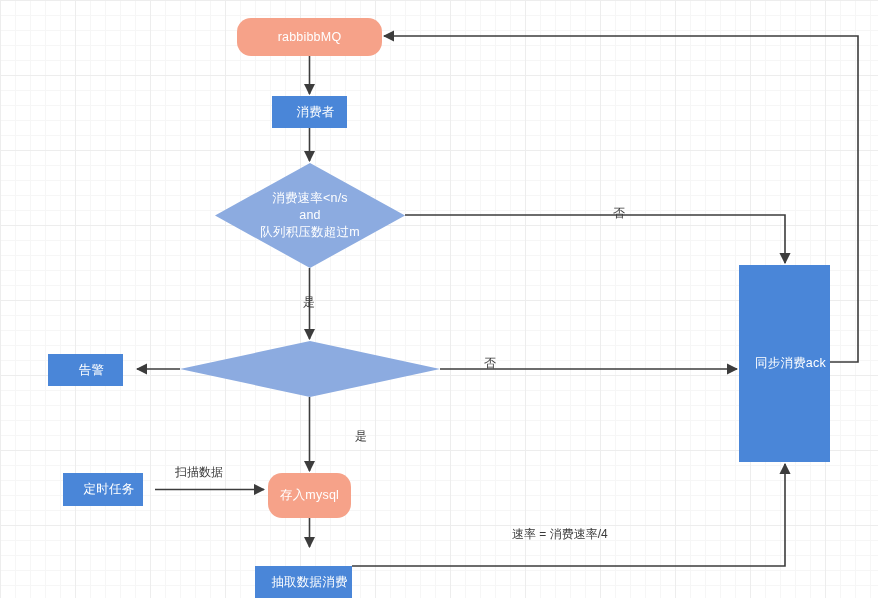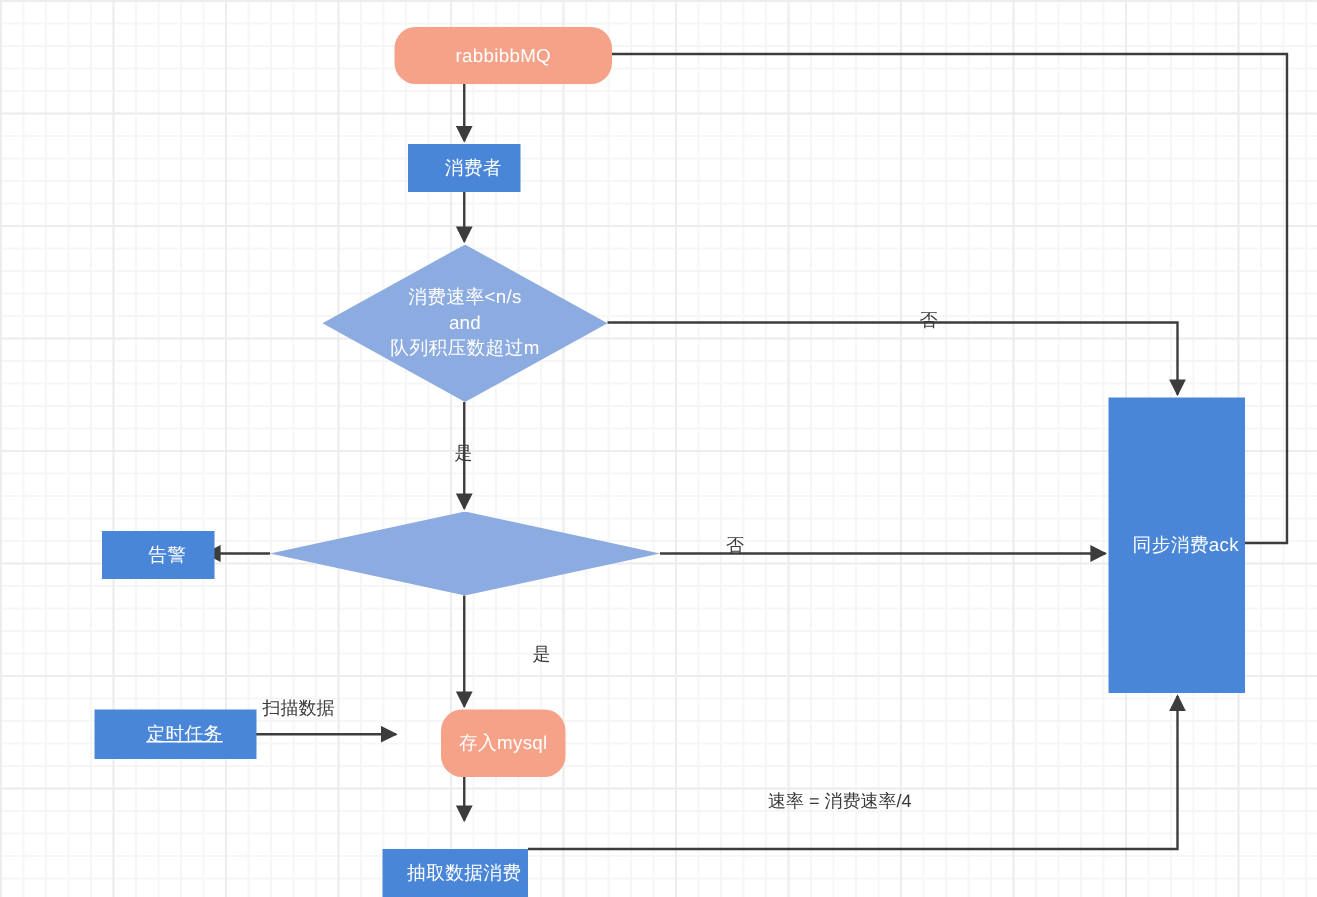--- a/index.html
+++ b/index.html
@@ -42,21 +42,20 @@
     letter-spacing: 0.2px;
     z-index: 3;
   }
   .node.rect-blue {
     background: #4a86d8;
     padding-left: 12px;
   }
   .node.pill-salmon {
     background: #f6a289;
     border-radius: 14px;
-    margin-left: 26px;
   }
   .node.diamond {
     background: transparent;
     justify-content: center;
   }
   .diamond-shape {
     position: absolute;
     left: 0; top: 0;
     width: 100%;
     height: 100%;
@@ -117,25 +116,25 @@
     <div class="diamond-shape"></div>
     <span class="diamond-label">消费速率&lt;n/s
 and
 队列积压数超过m</span>
   </div>
 
   <div class="node diamond" style="left:180px; top:341px; width:260px; height:56px;">
     <div class="diamond-shape"></div>
   </div>
 
-  <div class="node rect-blue" style="left:68px; top:354px; width:75px; height:32px;text-align:right;">
+  <div class="node rect-blue" style="left:48px; top:354px; width:75px; height:32px;text-align:right;">
     <span>告警</span>
   </div>
 
-  <div class="node rect-blue" style="left:63px; top:473px; width:108px; height:33px;text-decoration:underline;">
+  <div class="node rect-blue" style="left:63px; top:473px; width:80px; height:33px;">
     <span>定时任务</span>
   </div>
 
   <div class="node pill-salmon" style="left:268px; top:473px; width:83px; height:45px;">
     <span>存入mysql</span>
   </div>
 
   <div class="node rect-blue" style="left:255px; top:566px; width:97px; height:32px;">
     <span>抽取数据消费</span>
   </div>

